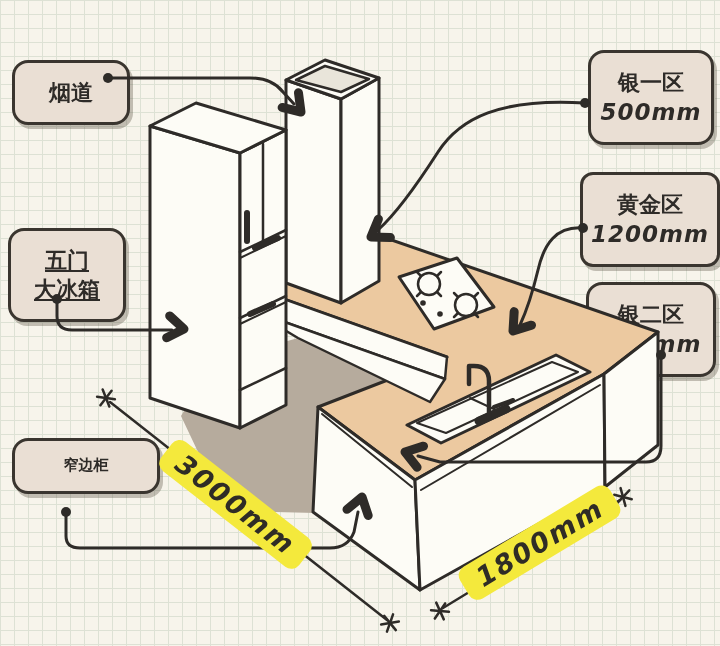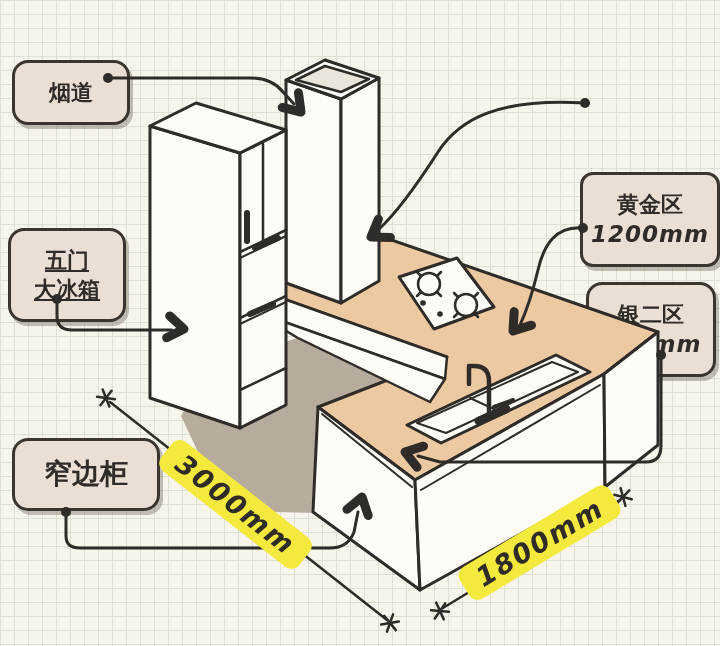--- a/index.html
+++ b/index.html
@@ -16,21 +16,21 @@
   .callout{
     position:absolute;z-index:1;
     background:#eadfd4;border:3px solid #3a352f;border-radius:16px;
     box-shadow:3px 4px 0 rgba(92,82,70,.35);
     color:#2e2b28;text-align:center;padding:15px 6px;line-height:1.32;
     font-size:22px;font-weight:700;
   }
   .callout .num{font-style:italic;font-size:23px;font-weight:600;letter-spacing:1px;}
   .co-flue{left:12px;top:60px;width:100px;}
   .co-fridge{left:8px;top:228px;width:100px;text-decoration:underline;}
-  .co-slim{left:12px;top:438px;width:130px;font-size:28px;}
+  .co-slim{left:12px;top:438px;width:130px;font-size:15px;}
   .co-s1{left:588px;top:50px;width:108px;}
   .co-gz{left:580px;top:172px;width:122px;border-radius:13px;}
   .co-s2{left:586px;top:282px;width:112px;}
   .dim-tag{
     position:absolute;z-index:3;background:#f4e93c;color:#2f2c26;
     font-size:27px;font-weight:600;font-style:italic;letter-spacing:2px;
     padding:3px 16px;border-radius:10px;white-space:nowrap;
   }
   .dim-3000{left:148px;top:486px;transform:rotate(38deg);}
   .dim-1800{left:452px;top:524px;transform:rotate(-31deg);}
@@ -42,20 +42,24 @@
 
   <div class="callout co-flue">
     <div>烟道</div>
   </div>
   <div class="callout co-fridge">
     <div>五门</div>
     <div>大冰箱</div>
   </div>
   <div class="callout co-slim">
     <div>窄边柜</div>
+  </div>
+  <div class="callout co-s1">
+    <div>银一区</div>
+    <div class="num">500mm</div>
   </div>
   <div class="callout co-gz">
     <div>黄金区</div>
     <div class="num">1200mm</div>
   </div>
   <div class="callout co-s2">
     <div>银二区</div>
     <div class="num">300mm</div>
   </div>
 

